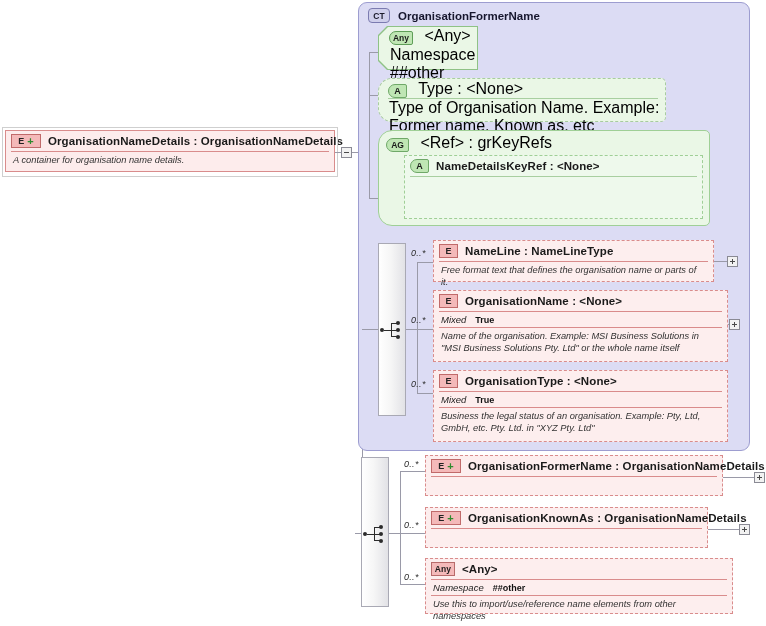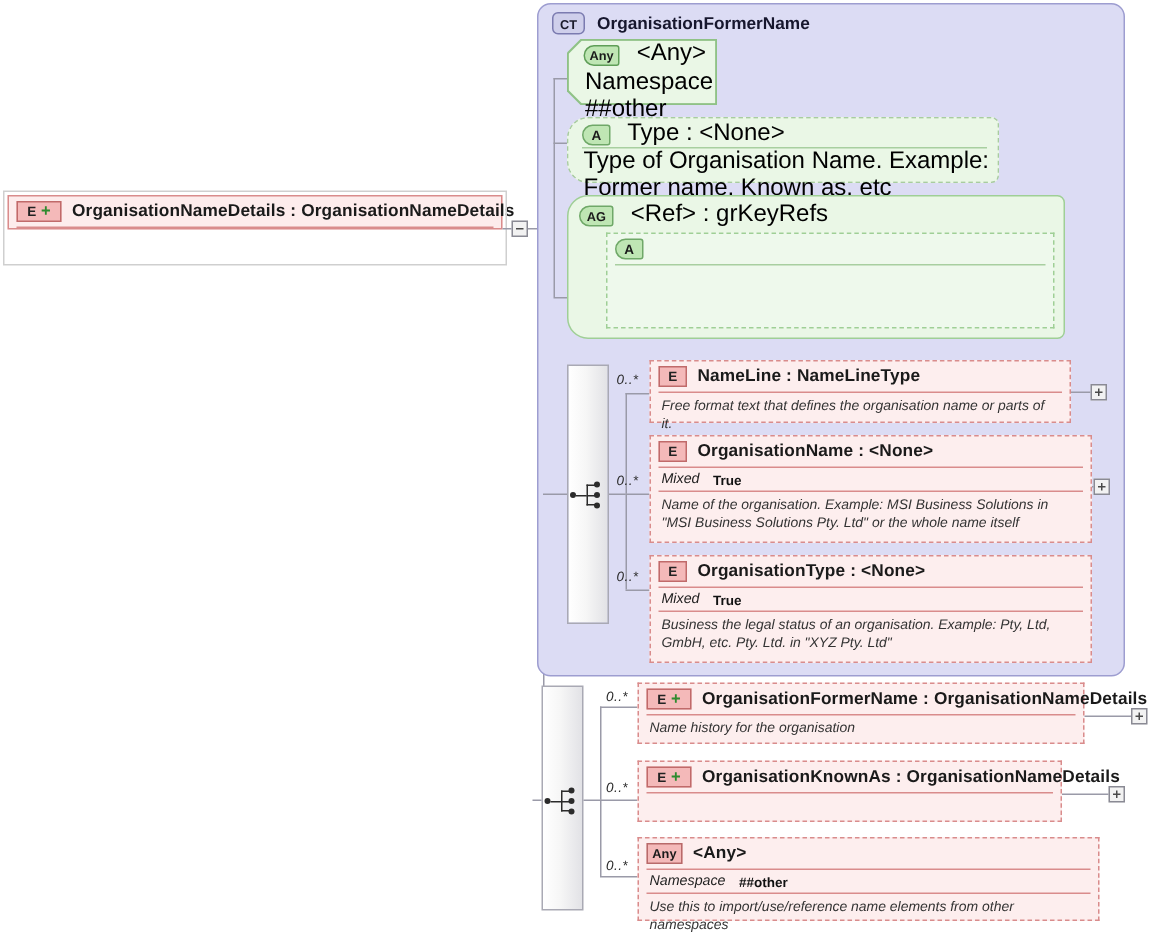--- a/index.html
+++ b/index.html
@@ -266,20 +266,21 @@
 
   <div class="node el" style="left:5px; top:130px; width:330px;">
     <div class="hdr">
       <span class="badge badge-e wide">
         <span>E</span>
           <span class="pl">+</span>
       </span>
       <span>OrganisationNameDetails : OrganisationNameDetails</span>
     </div>
     <div class="sep"></div>
+    <div class="doc">A container for organisation name details.</div>
   </div>
   <div class="dash-outer" style="left:2px; top:127px; width:336px; height:50px; border-style:solid; border-color:#cfcfcf;"></div>
 
   <div class="toggle" style="left:341px; top:147px;"></div>
   <div class="line h" style="left:335px; top:152px; width:6px;"></div>
   <div class="line h" style="left:352px; top:152px; width:10px;"></div>
   <div class="line v" style="left:362px; top:152px; height:382px;"></div>
 
   <div class="ct-box" style="left:358px; top:2px; width:392px; height:449px;">
     <div class="ct-title">
@@ -322,20 +323,21 @@
 
   <div class="capsule" style="left:378px; top:130px; width:332px; height:96px;">
   </div>
   <div class="hdr" style="position:absolute; left:386px; top:134px;">
     <span class="badge badge-ag">AG</span>
     <span>&lt;Ref&gt;     : grKeyRefs</span>
   </div>
   <div class="node at dashed" style="left:404px; top:155px; width:299px; height:64px; background:#eef9ec;">
     <div class="hdr">
       <span class="badge badge-a">A</span>
+      <span>NameDetailsKeyRef : &lt;None&gt;</span>
     </div>
     <div class="sep"></div>
   </div>
 
   <div class="compositor" style="left:378px; top:243px; width:28px; height:173px;"></div>
   <div class="seq-icon" style="left:380px; top:320px;">
     <div class="d" style="left:0px; top:8px;"></div>
     <div class="ln" style="left:4px; top:9.5px; width:7px; height:1px;"></div>
     <div class="ln" style="left:11px; top:3px; width:1px; height:14px;"></div>
     <div class="ln" style="left:11px; top:3px; width:6px; height:1px;"></div>
@@ -422,21 +424,20 @@
   <div class="occ" style="left:404px; top:459px;">0..*</div>
   <div class="node el dashed" style="left:425px; top:455px; width:298px; height:41px;">
     <div class="hdr">
       <span class="badge badge-e wide">
         <span>E</span>
           <span class="pl">+</span>
       </span>
       <span>OrganisationFormerName : OrganisationNameDetails</span>
     </div>
     <div class="sep"></div>
-    <div class="doc">Name history for the organisation</div>
   </div>
   <div class="toggle plus" style="left:754px; top:472px;"></div>
   <div class="line h" style="left:723px; top:477px; width:31px;"></div>
 
   <div class="occ" style="left:404px; top:520px;">0..*</div>
   <div class="node el dashed" style="left:425px; top:507px; width:283px; height:41px;">
     <div class="hdr">
       <span class="badge badge-e wide">
         <span>E</span>
           <span class="pl">+</span>

